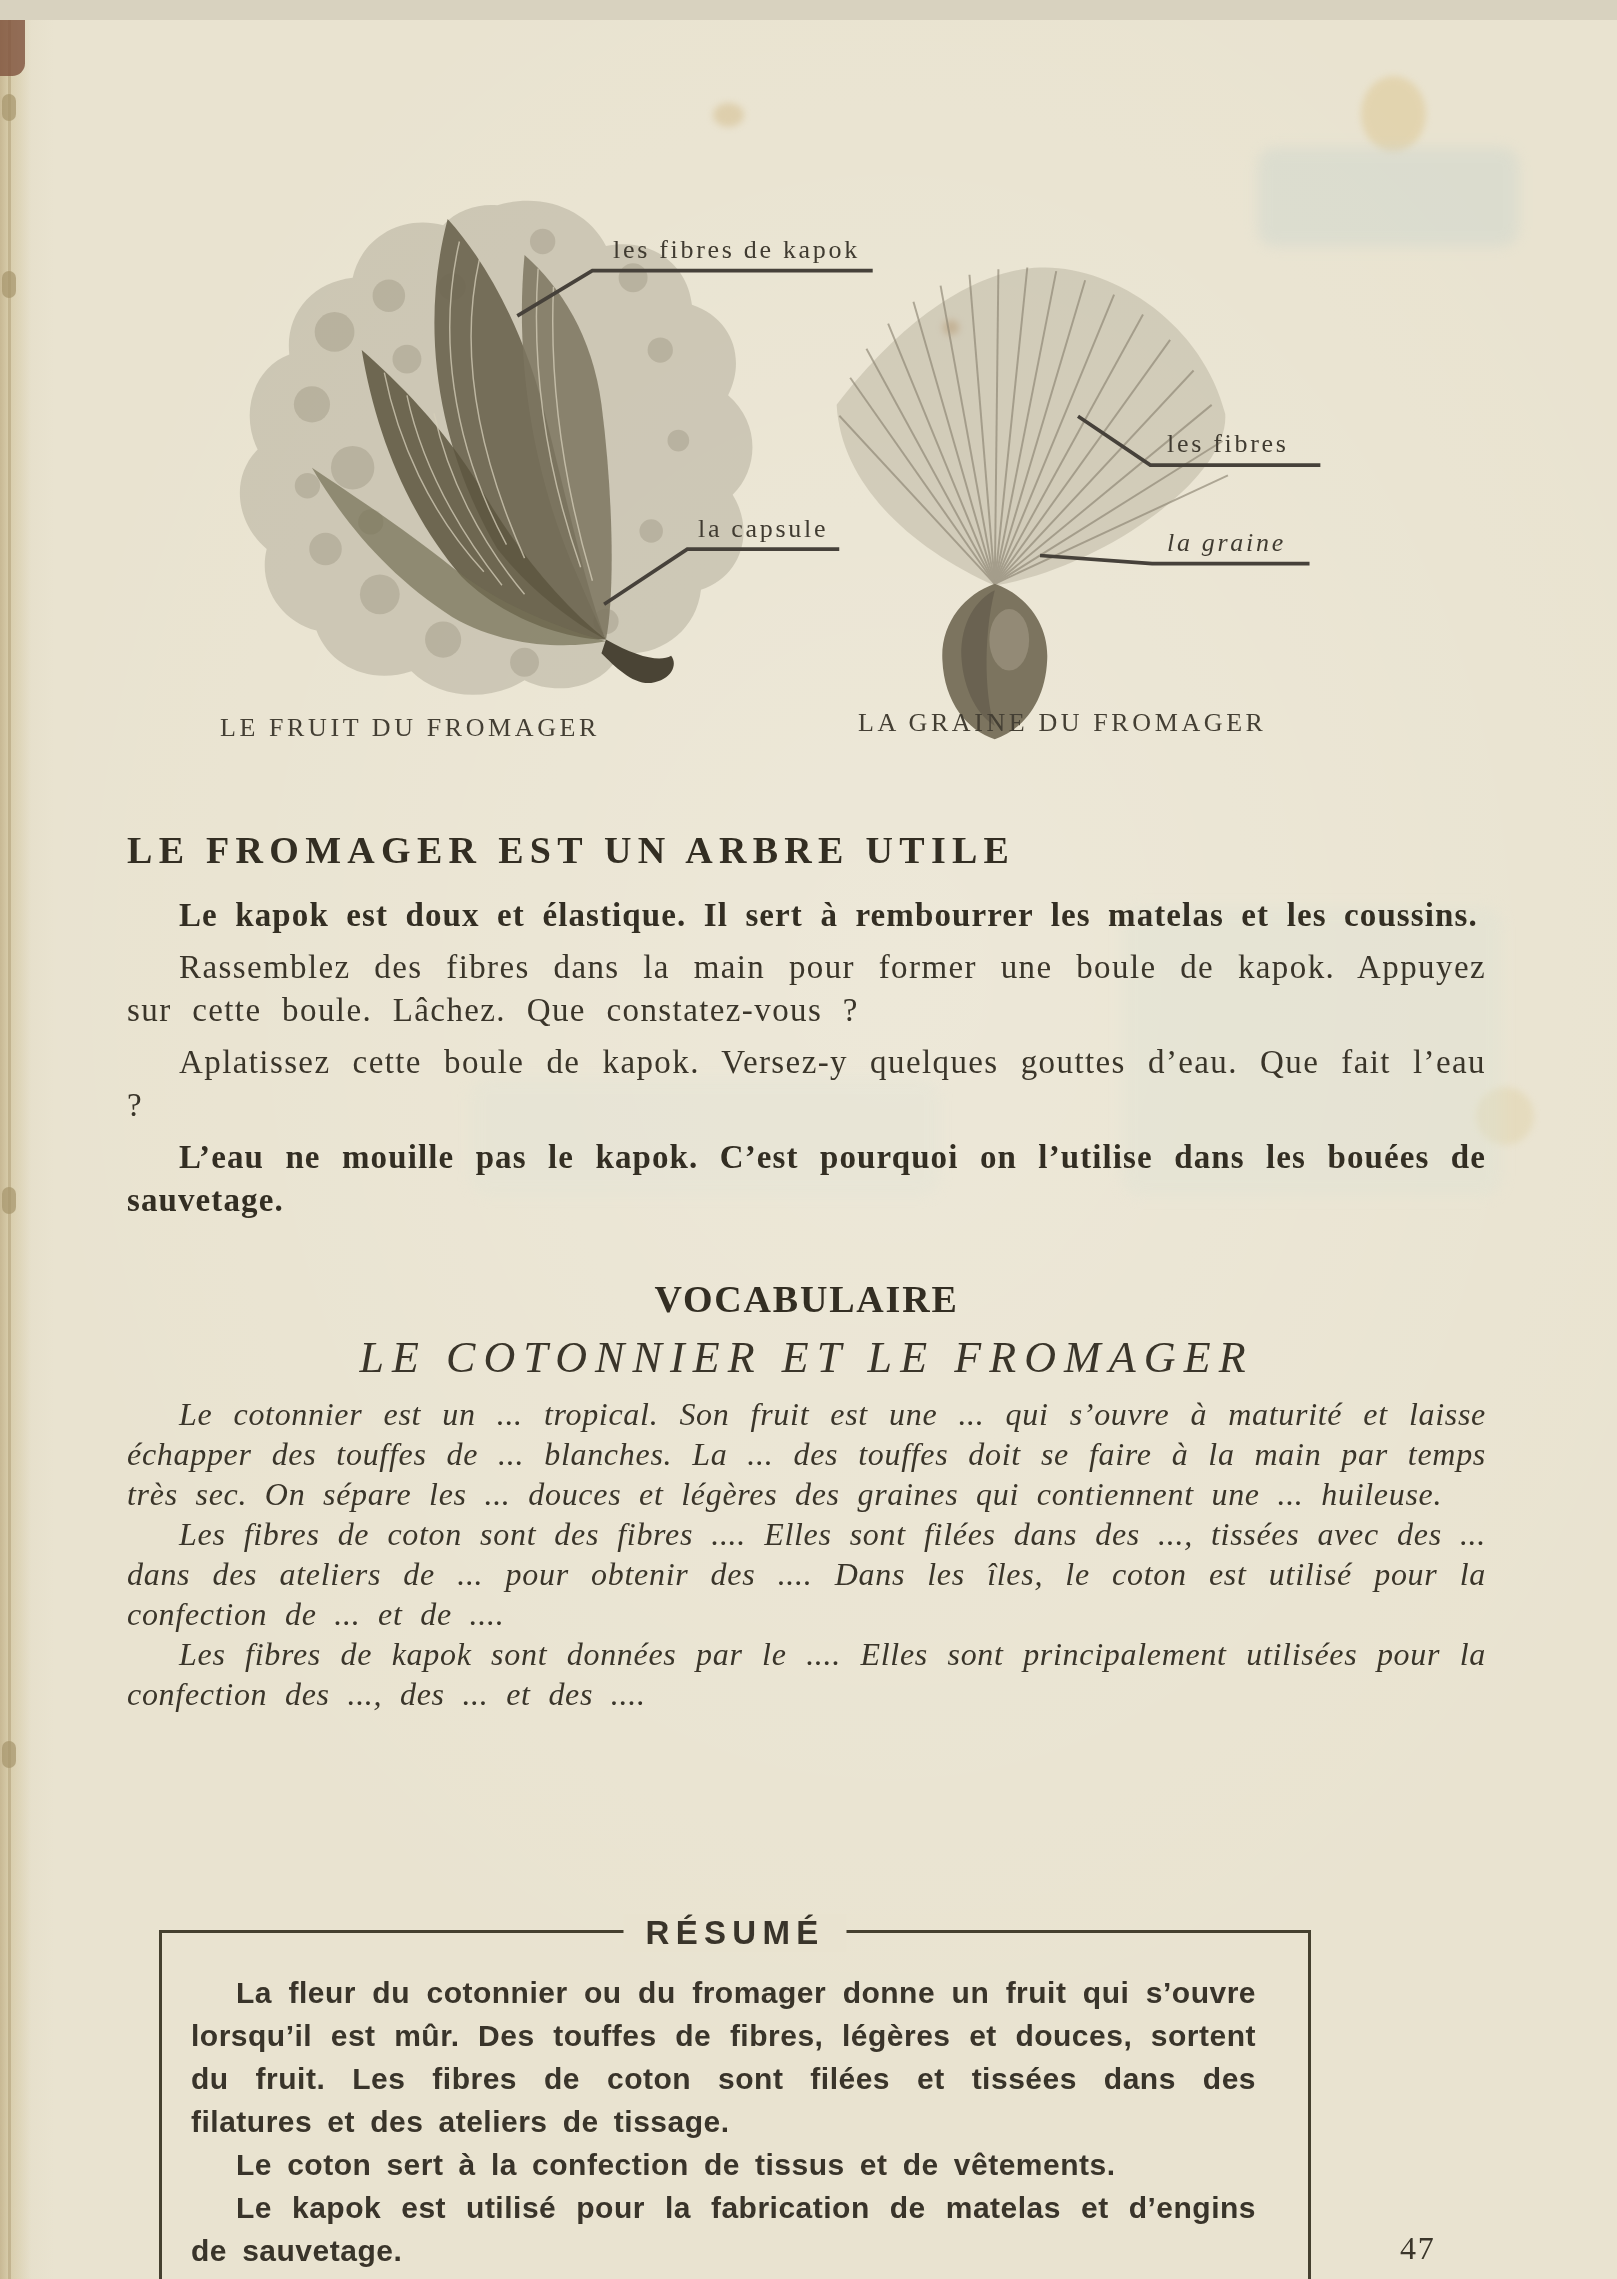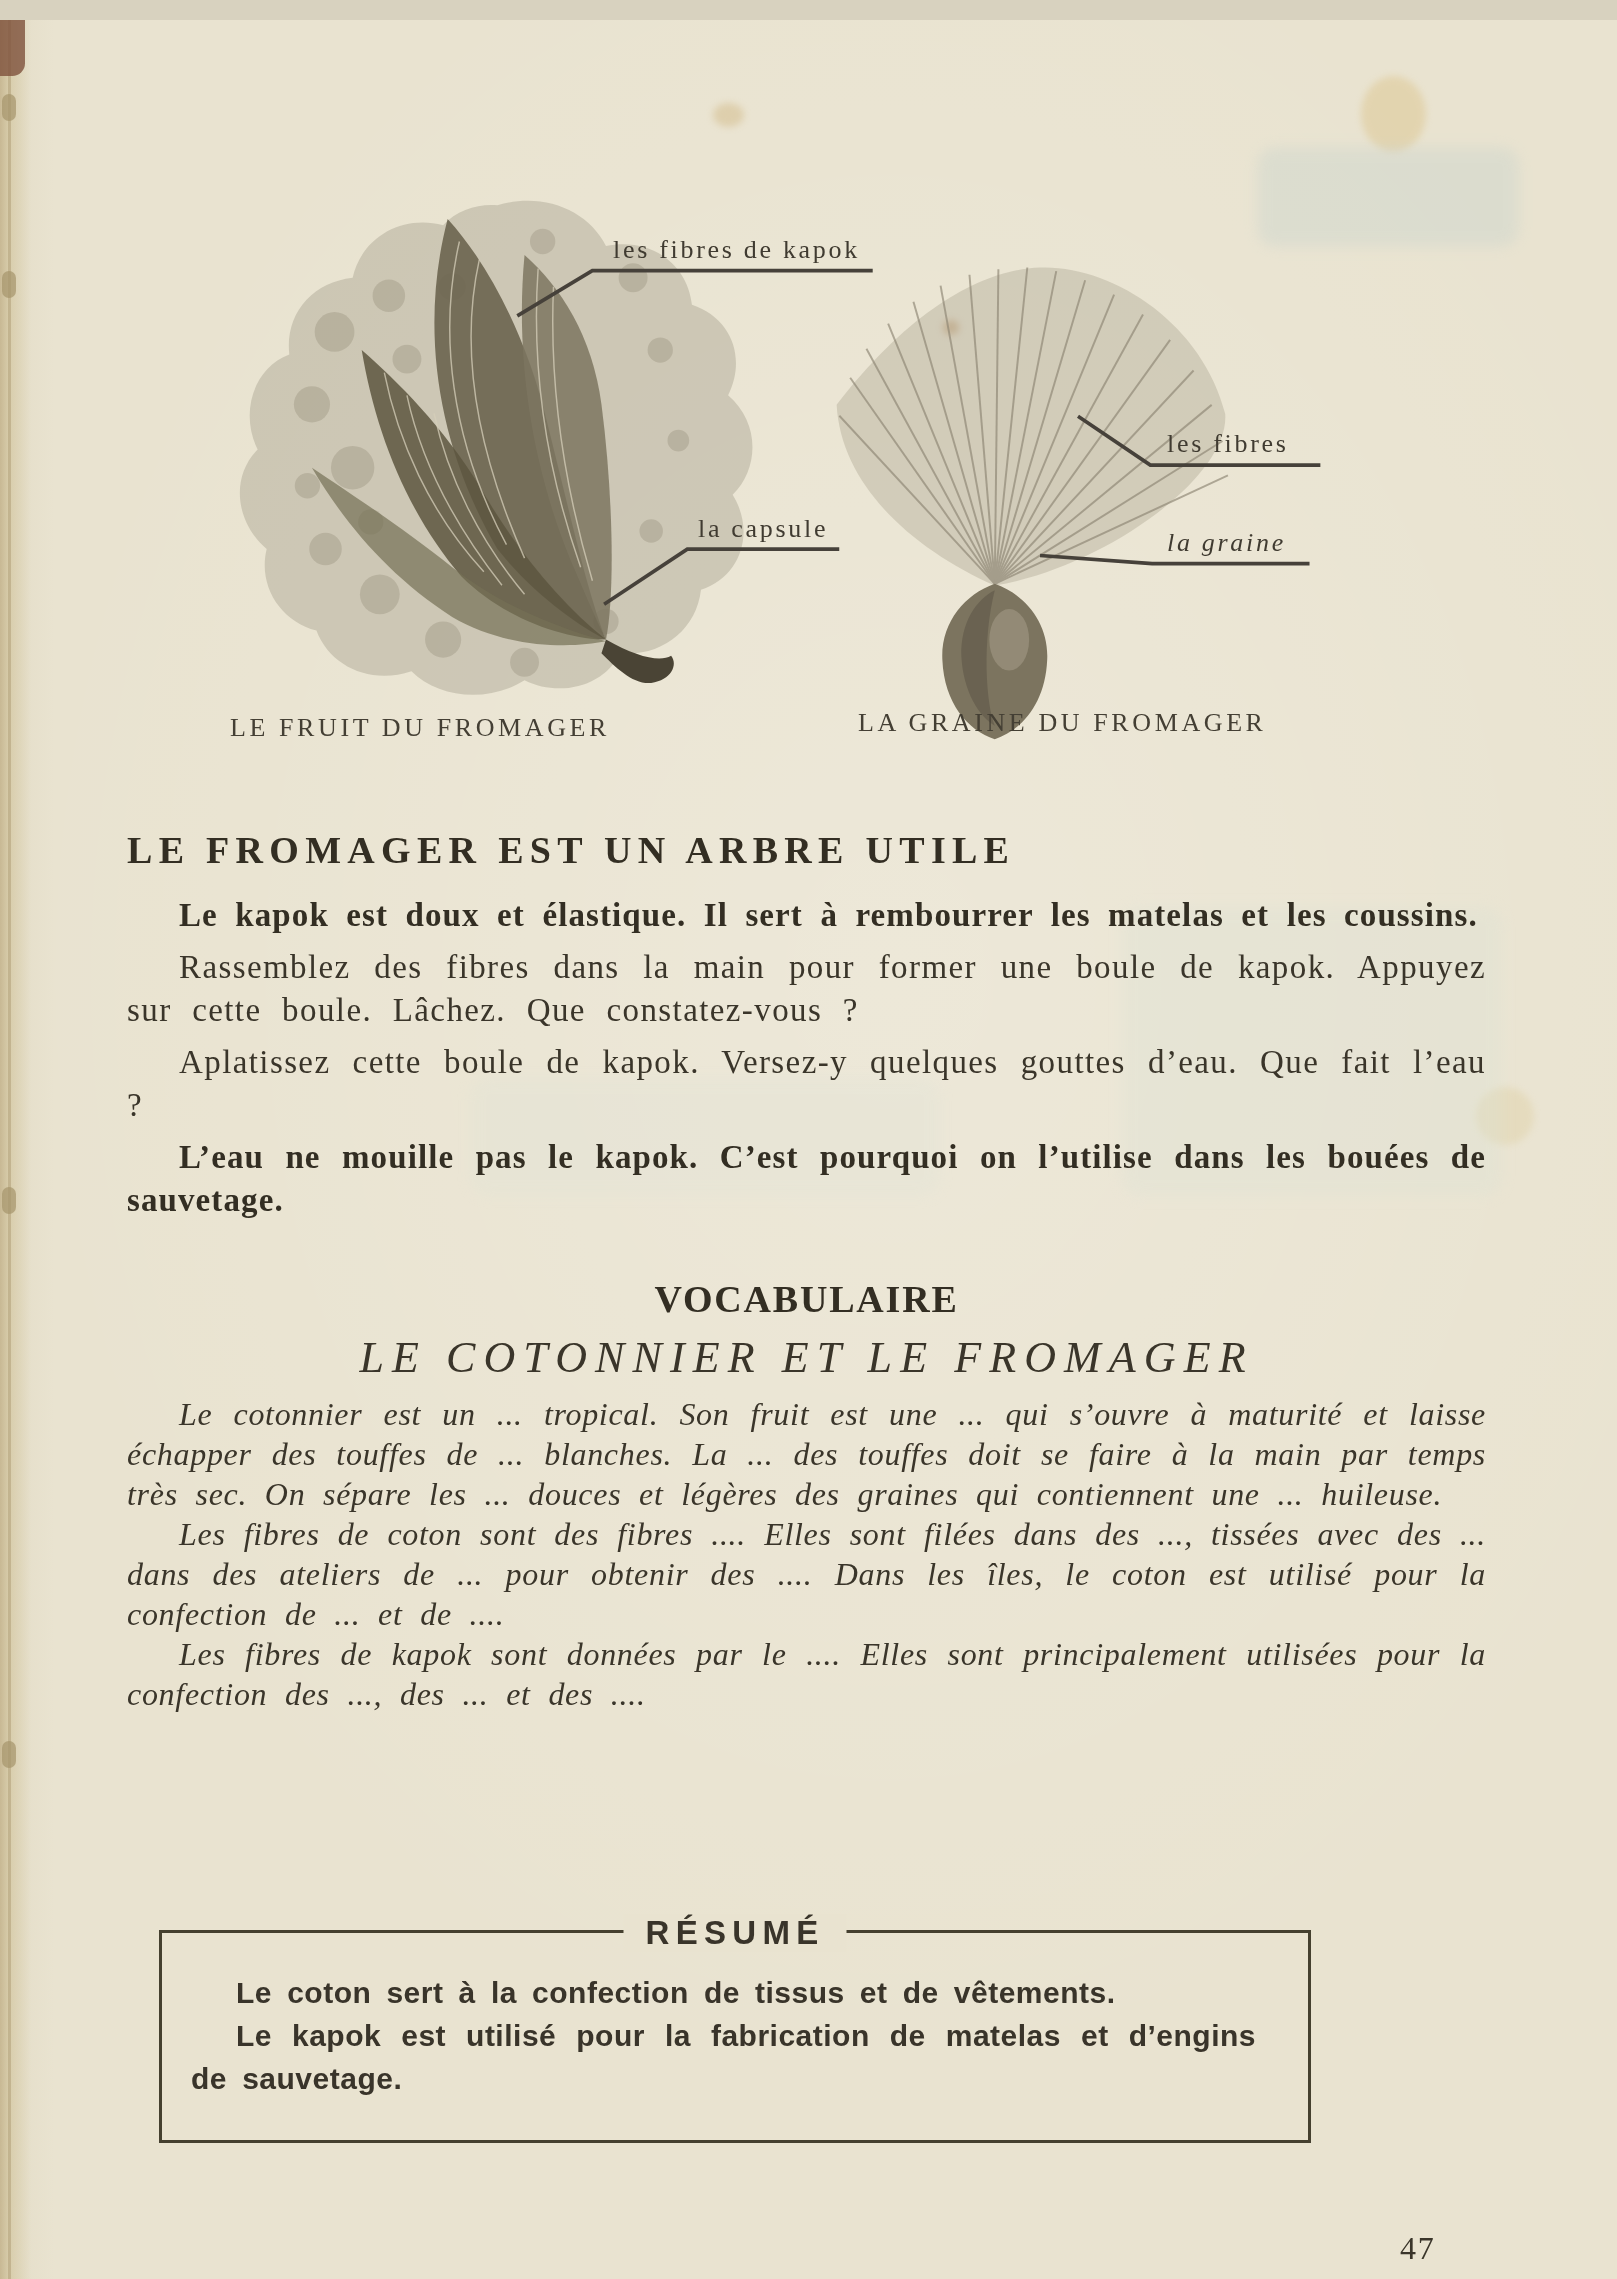--- a/index.html
+++ b/index.html
@@ -160,40 +160,41 @@
       <polyline points="1192,438 1272,492 1460,492"></polyline>
       <polyline points="1150,592 1274,601 1448,601"></polyline>
     </g>
   </svg>
 
   <div class="fig-label" style="left:613px;top:215px;">les fibres de kapok</div>
   <div class="fig-label" style="left:698px;top:494px;">la capsule</div>
   <div class="fig-label" style="left:1167px;top:409px;">les fibres</div>
   <div class="fig-label" style="left:1167px;top:508px;font-style:italic;">la graine</div>
 
-  <div class="fig-caption" style="left:230px;top:693px;">LE FRUIT DU FROMAGER</div>
+  <div class="fig-caption" style="left:220px;top:693px;">LE FRUIT DU FROMAGER</div>
   <div class="fig-caption" style="left:858px;top:688px;">LA GRAINE DU FROMAGER</div>
 
   <div class="lesson">
     <h1 class="lesson-title">LE FROMAGER EST UN ARBRE UTILE</h1>
     <p class="para answer">Le kapok est doux et élastique. Il sert à rembourrer les matelas et les coussins.</p>
     <p class="para">Rassemblez des fibres dans la main pour former une boule de kapok. Appuyez sur cette boule. Lâchez. Que constatez-vous ?</p>
     <p class="para">Aplatissez cette boule de kapok. Versez-y quelques gouttes d’eau. Que fait l’eau ?</p>
     <p class="para answer">L’eau ne mouille pas le kapok. C’est pourquoi on l’utilise dans les bouées de sauvetage.</p>
   </div>
 
   <div class="vocab">
     <h2 class="vocab-title">VOCABULAIRE</h2>
     <p class="vocab-subtitle">LE COTONNIER ET LE FROMAGER</p>
     <p class="vpara">Le cotonnier est un ... tropical. Son fruit est une ... qui s’ouvre à maturité et laisse échapper des touffes de ... blanches. La ... des touffes doit se faire à la main par temps très sec. On sépare les ... douces et légères des graines qui contiennent une ... huileuse.</p>
     <p class="vpara">Les fibres de coton sont des fibres .... Elles sont filées dans des ..., tissées avec des ... dans des ateliers de ... pour obtenir des .... Dans les îles, le coton est utilisé pour la confection de ... et de ....</p>
     <p class="vpara">Les fibres de kapok sont données par le .... Elles sont principalement utilisées pour la confection des ..., des ... et des ....</p>
   </div>
 
   <div class="resume">
     <div class="resume-title">RÉSUMÉ</div>
+    <p class="rpara">La fleur du cotonnier ou du fromager donne un fruit qui s’ouvre lorsqu’il est mûr. Des touffes de fibres, légères et douces, sortent du fruit. Les fibres de coton sont filées et tissées dans des filatures et des ateliers de tissage.</p>
     <p class="rpara">Le coton sert à la confection de tissus et de vêtements.</p>
     <p class="rpara">Le kapok est utilisé pour la fabrication de matelas et d’engins de sauvetage.</p>
   </div>
 
   <div class="pagenum">47</div>
 </div>
 
 
 </body></html>

